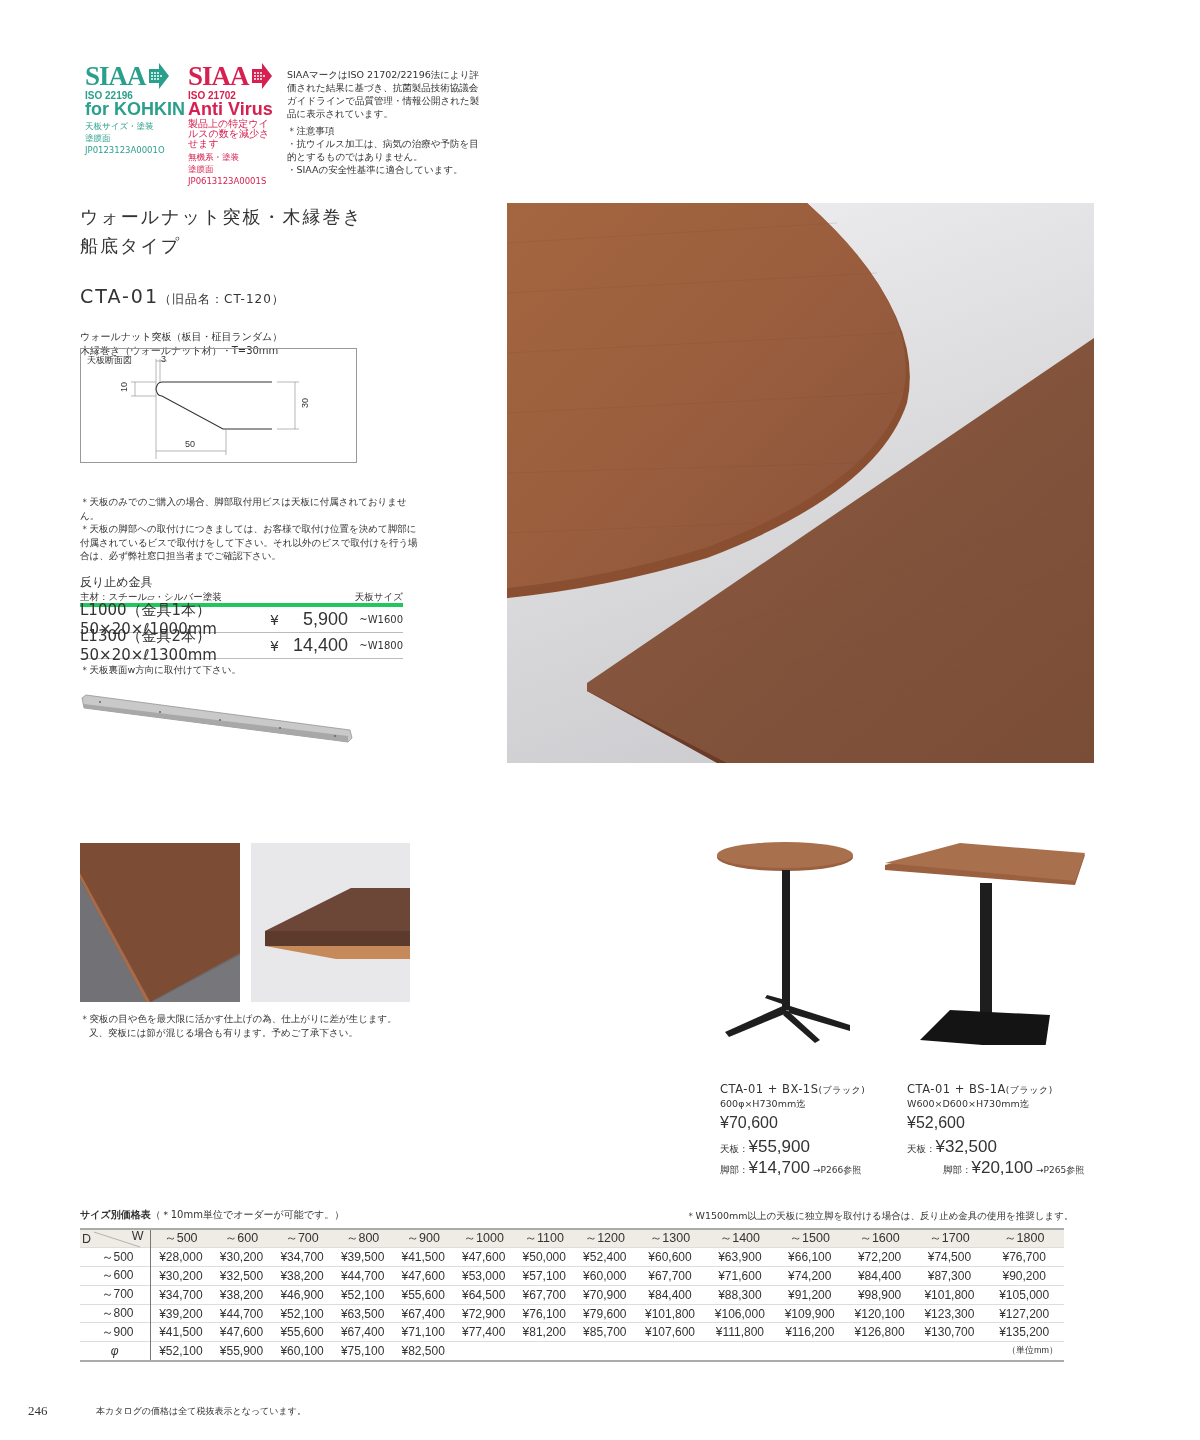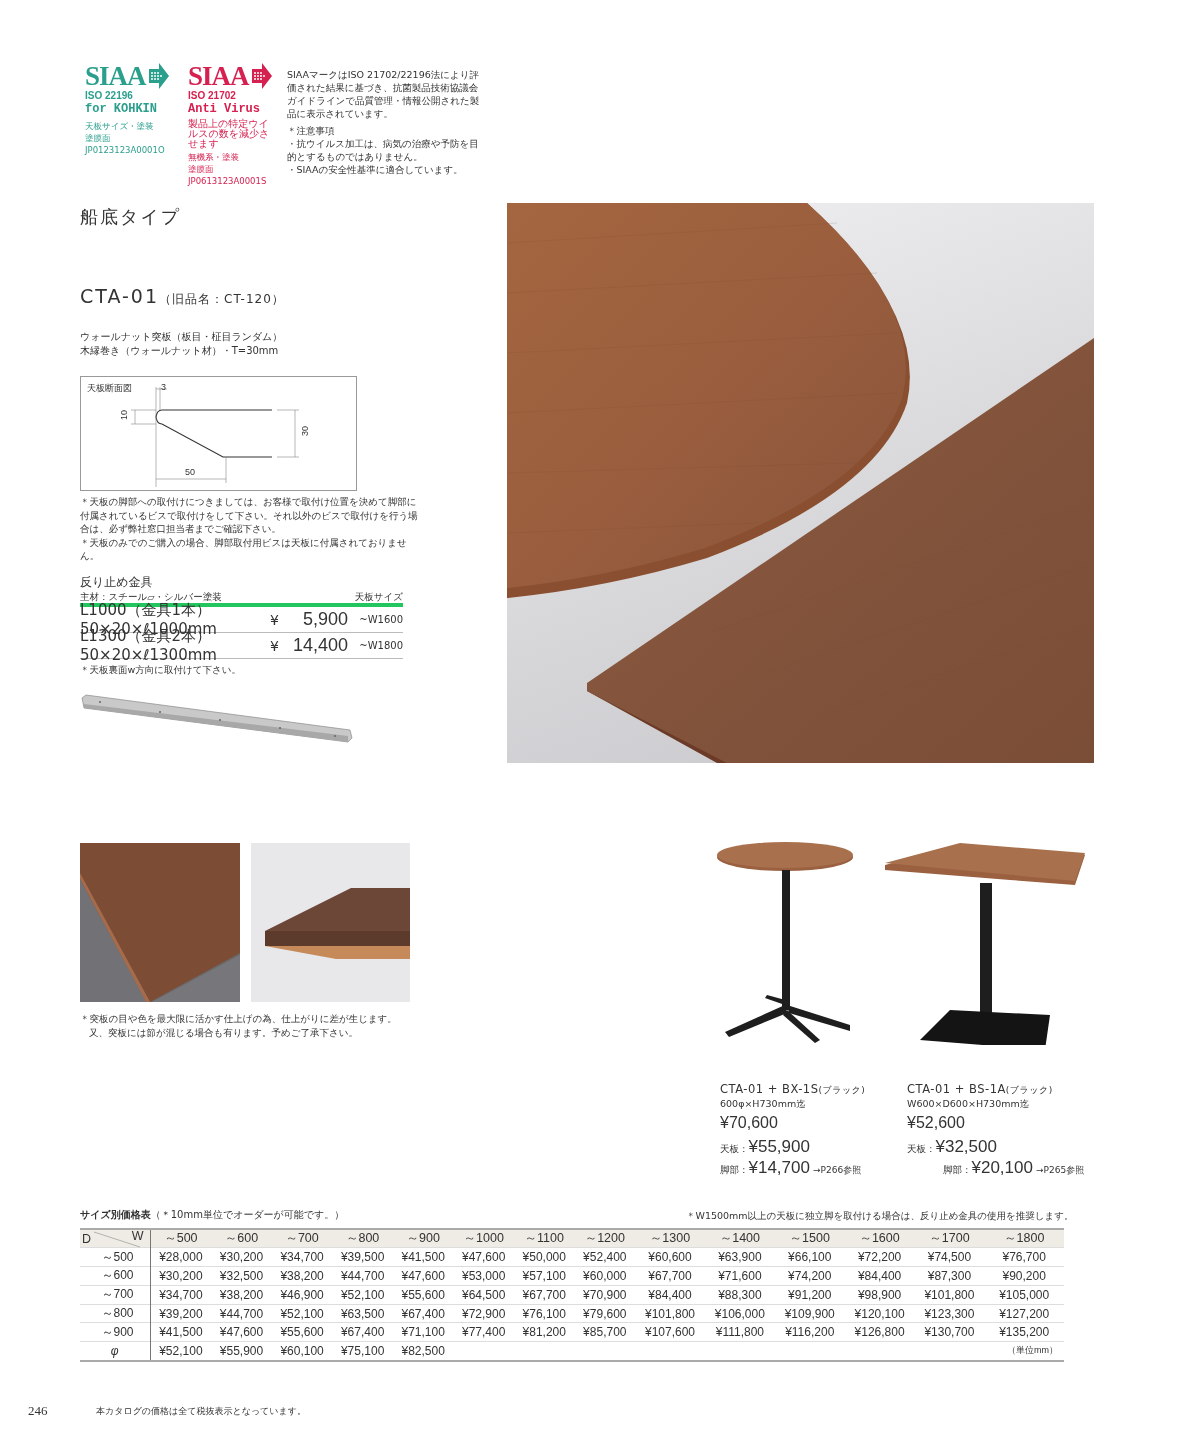--- a/index.html
+++ b/index.html
@@ -5,34 +5,34 @@
   * { box-sizing: border-box; margin: 0; padding: 0; }
   html, body { width: 1200px; height: 1440px; background: #fff; }
   body { position: relative; font-family: "DejaVu Sans", "Liberation Sans", sans-serif; color: #333; overflow: hidden; }
   .abs { position: absolute; }
 
   
   .siaa { position: absolute; width: 100px; }
   .siaa .mark { font-family: Liberation Serif, serif; font-weight: bold; font-size: 27px; letter-spacing: -1px; line-height: 28px; display: flex; align-items: center; }
   .siaa .arrow { display: inline-block; width: 22px; height: 26px; margin-left: 1px; position: relative; }
   .siaa .iso { font-family: "Liberation Sans", sans-serif; font-weight: bold; font-size: 10px; line-height: 12px; }
-  .siaa .sub { font-family: Liberation Mono, monospace; font-weight: bold; font-size: 12px; line-height: 15px; }
+  .siaa .sub { font-family: Liberation Sans, sans-serif; font-weight: bold; font-size: 18px; line-height: 15px; }
   .siaa .small { font-size: 8.5px; line-height: 12px; }
   .siaa .small2 { font-size: 10px; line-height: 10px; }
   .green { color: #2a9f8c; }
   .pink { color: #d6204f; }
   .siaa-desc { left: 287px; top: 68px; width: 200px; font-size: 9.5px; line-height: 13px; color: #333; }
   .siaa-desc p { margin-bottom: 3px; }
 
   .title { left: 80px; top: 202px; font-size: 18px; line-height: 29px; letter-spacing: 2px; color: #333; }
   .model { left: 80px; top: 285px; font-size: 19px; letter-spacing: 2px; color: #333; }
   .model .old { font-size: 12px; letter-spacing: 1px; }
   .material { left: 80px; top: 330px; font-size: 10px; line-height: 14px; }
 
-  .section-box { left: 80px; top: 376px; width: 277px; height: 115px; border: 1px solid #999; }
+  .section-box { left: 80px; top: 348px; width: 277px; height: 115px; border: 1px solid #999; }
   .section-box .label { position: absolute; left: 6px; top: 5px; font-size: 9px; }
 
   .notes1 { left: 80px; top: 495px; width: 340px; font-size: 9.5px; line-height: 13.5px; }
 
   .bracket-title { left: 80px; top: 574px; font-size: 12px; }
   .bracket-table { left: 80px; top: 591px; width: 323px; font-size: 9.5px; }
   .bracket-table .hdr { display: flex; justify-content: space-between; height: 16px; border-bottom: 4px solid #22c55e; }
   .bracket-table .row { display: flex; align-items: center; height: 26px; border-bottom: 1px solid #bbb; }
   .bracket-table .row .spec { width: 190px; font-size: 15px; }
   .bracket-table .row .yen { width: 20px; font-size: 14px; }
@@ -134,20 +134,21 @@
 </div>
 
 <div class="abs siaa-desc">
   <p>SIAAマークはISO 21702/22196法により評価された結果に基づき、抗菌製品技術協議会ガイドラインで品質管理・情報公開された製品に表示されています。</p>
   <div style="margin-top:4px;">＊注意事項</div>
   <div>・抗ウイルス加工は、病気の治療や予防を目的とするものではありません。</div>
   <div>・SIAAの安全性基準に適合しています。</div>
 </div>
 
 <div class="abs title">
+  <div>ウォールナット突板・木縁巻き</div>
   <div>船底タイプ</div>
 </div>
 
 <div class="abs model">
   <span>CTA-01</span><span class="old">（旧品名：CT-120）</span>
 </div>
 
 <div class="abs material">
   <div>ウォールナット突板（板目・柾目ランダム）</div>
   <div>木縁巻き（ウォールナット材）・T=30mm</div>
@@ -173,22 +174,22 @@
       <line x1="75" y1="102" x2="145" y2="102"></line>
     </g>
   </svg>
   <span class="abs" style="left:80px; top:5px; font-size:9px; font-family:'Liberation Sans',sans-serif;">3</span>
   <span class="abs" style="left:38px; top:33px; font-size:9px; transform:rotate(-90deg); font-family:'Liberation Sans',sans-serif;">10</span>
   <span class="abs" style="left:219px; top:49px; font-size:9px; transform:rotate(-90deg); font-family:'Liberation Sans',sans-serif;">30</span>
   <span class="abs" style="left:104px; top:90px; font-size:9px; font-family:'Liberation Sans',sans-serif;">50</span>
 </div>
 
 <div class="abs notes1">
+  <div>＊天板のみでのご購入の場合、脚部取付用ビスは天板に付属されておりません。</div>
   <div>＊天板の脚部への取付けにつきましては、お客様で取付け位置を決めて脚部に付属されているビスで取付けをして下さい。それ以外のビスで取付けを行う場合は、必ず弊社窓口担当者までご確認下さい。</div>
-  <div>＊天板のみでのご購入の場合、脚部取付用ビスは天板に付属されておりません。</div>
 </div>
 
 <div class="abs bracket-title">反り止め金具</div>
 <div class="abs bracket-table">
   <div class="hdr">
     <span>主材：スチール▱・シルバー塗装</span>
     <span>天板サイズ</span>
   </div>
   <div class="row">
     <span class="spec">L1000（金具1本）50×20×ℓ1000mm</span>

